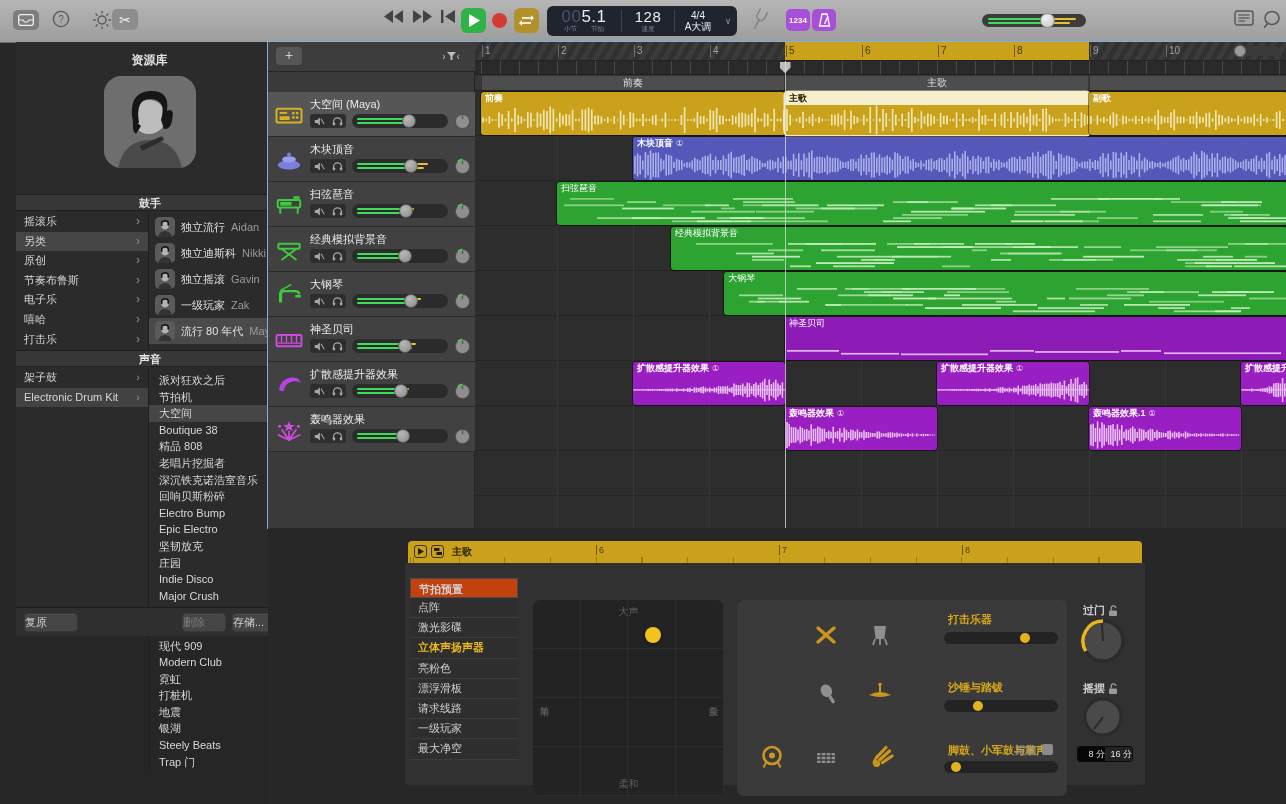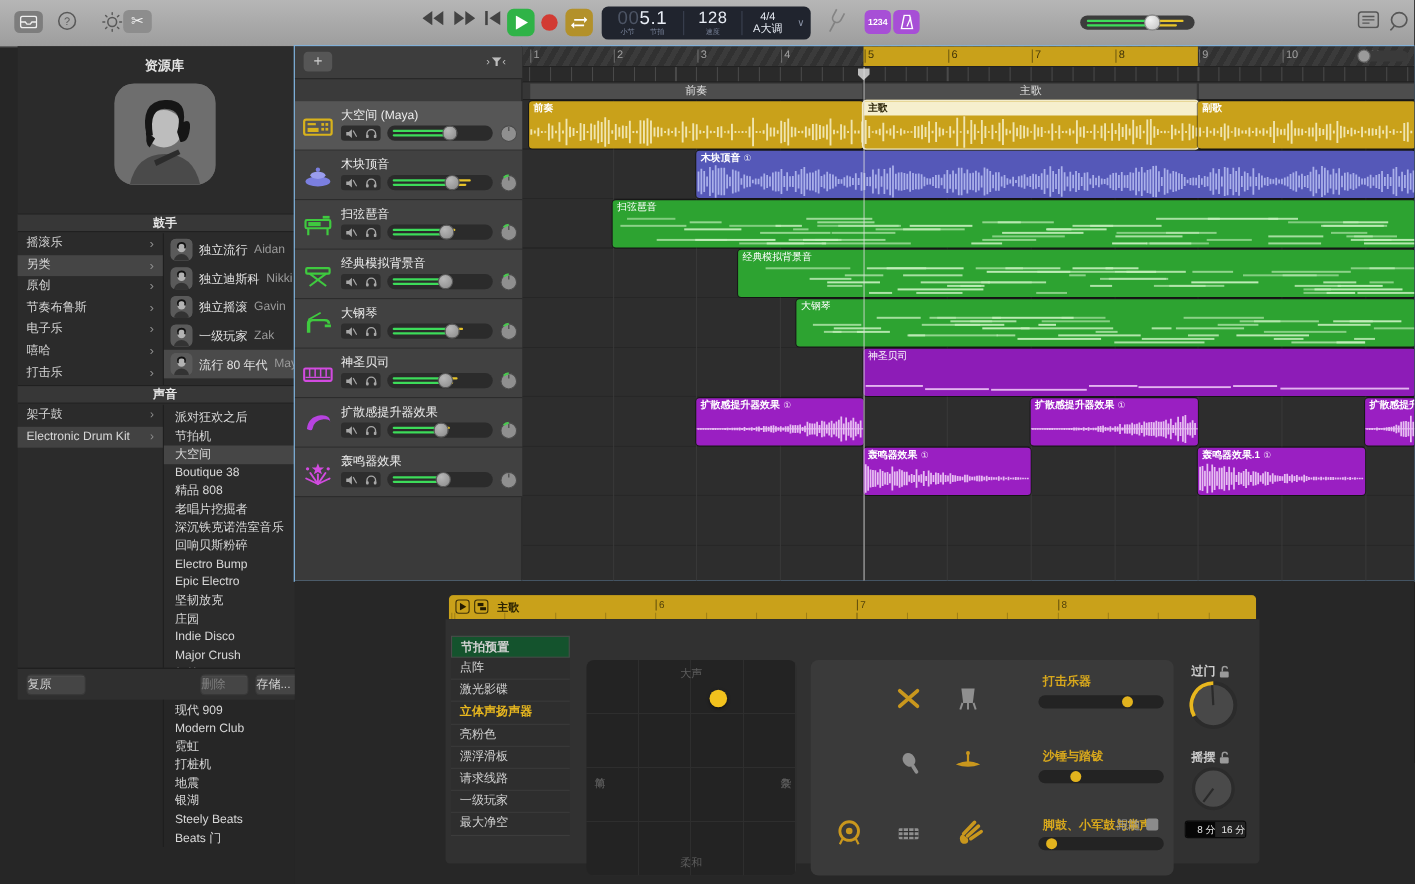--- a/index.html
+++ b/index.html
@@ -79,21 +79,21 @@
   
   .bottom{position:absolute;left:268px;top:528px;width:1018px;height:276px;background:#272727;}
   .editor{position:absolute;left:137px;top:13px;width:740px;height:244px;}
   .ed-head{position:absolute;left:3px;top:0;width:734px;height:22px;background:#c9a11a;border-radius:4px 4px 0 0;
            background-image:repeating-linear-gradient(90deg,rgba(0,0,0,.22) 0 1px,transparent 1px 45.7px);background-position:5px bottom;background-size:100% 6px;background-repeat:repeat-x;background-color:#c9a11a;}
   .ed-head-ic{position:absolute;top:4px;width:13px;height:13px;border:1.2px solid rgba(30,24,2,.8);border-radius:3px;box-sizing:border-box;display:flex;align-items:center;justify-content:center;color:#241c02;font-size:7px;}
   .ed-sec-label{position:absolute;left:44px;top:4px;font-size:10px;font-weight:bold;color:#2b2303;}
   .ed-bar-num{position:absolute;top:4px;font-size:9px;color:rgba(40,32,4,.75);border-left:1px solid rgba(40,32,4,.6);padding-left:2px;line-height:10px;}
   .ed-body{position:absolute;left:0;top:22px;width:740px;height:222px;background:#313131;border-radius:0 0 4px 4px;}
   .preset-list{position:absolute;left:5px;top:15px;width:108px;font-size:11px;color:#d2d2d2;}
-  .preset-h{height:20px;line-height:20px;padding-left:8px;border:1px solid #4a4a4a;background:#14532d;box-sizing:border-box;font-weight:bold;}
+  .preset-h{height:20px;line-height:20px;padding-left:8px;border:1px solid #4a4a4a;background:#c2410c;box-sizing:border-box;font-weight:bold;}
   .preset-row{height:19.2px;line-height:19.2px;padding-left:8px;border-bottom:1px solid #3c3c3c;background:#2e2e2e;}
   .preset-row.sel{color:#e8b71e;font-weight:bold;}
   .xy-pad{position:absolute;left:128px;top:37px;width:191px;height:196px;background:#232323;border-radius:7px;
           background-image:repeating-linear-gradient(90deg,transparent 0 46.7px,#2e2e2e 46.7px 47.7px),repeating-linear-gradient(180deg,transparent 0 48px,#2e2e2e 48px 49px);}
   .xy-lab{position:absolute;color:#5d5d5d;font-size:10px;}
   .puck{position:absolute;width:16px;height:16px;border-radius:50%;background:#f2c21d;box-shadow:0 1px 3px rgba(0,0,0,.6);}
   .inst-panel{position:absolute;left:332px;top:37px;width:330px;height:196px;background:#3a3a3a;border-radius:7px;}
   .mx-ic{position:absolute;width:26px;height:26px;}
   .mx-label{position:absolute;font-size:11px;font-weight:bold;color:#d8a81c;white-space:nowrap;}
   .mx-slider{position:absolute;left:207px;width:114px;height:12px;border-radius:6px;background:#232323;}
@@ -362,21 +362,21 @@
         <div class="snd-row">Major Crush</div>
         <div class="snd-row">极简</div>
         <div class="snd-row">现代 808</div>
         <div class="snd-row">现代 909</div>
         <div class="snd-row">Modern Club</div>
         <div class="snd-row">霓虹</div>
         <div class="snd-row">打桩机</div>
         <div class="snd-row">地震</div>
         <div class="snd-row">银湖</div>
         <div class="snd-row">Steely Beats</div>
-        <div class="snd-row">Beats 门</div>
+        <div class="snd-row">Trap 门</div>
       </div>
 
     <div class="sb-footer">
       <div class="sb-btn" style="left:8px;width:54px;">复原</div>
       <div class="sb-btn dim" style="left:166px;width:44px;">删除</div>
       <div class="sb-btn" style="left:216px;width:46px;">存储...</div>
     </div>
   </div>
 
   <div class="tracks-area">

